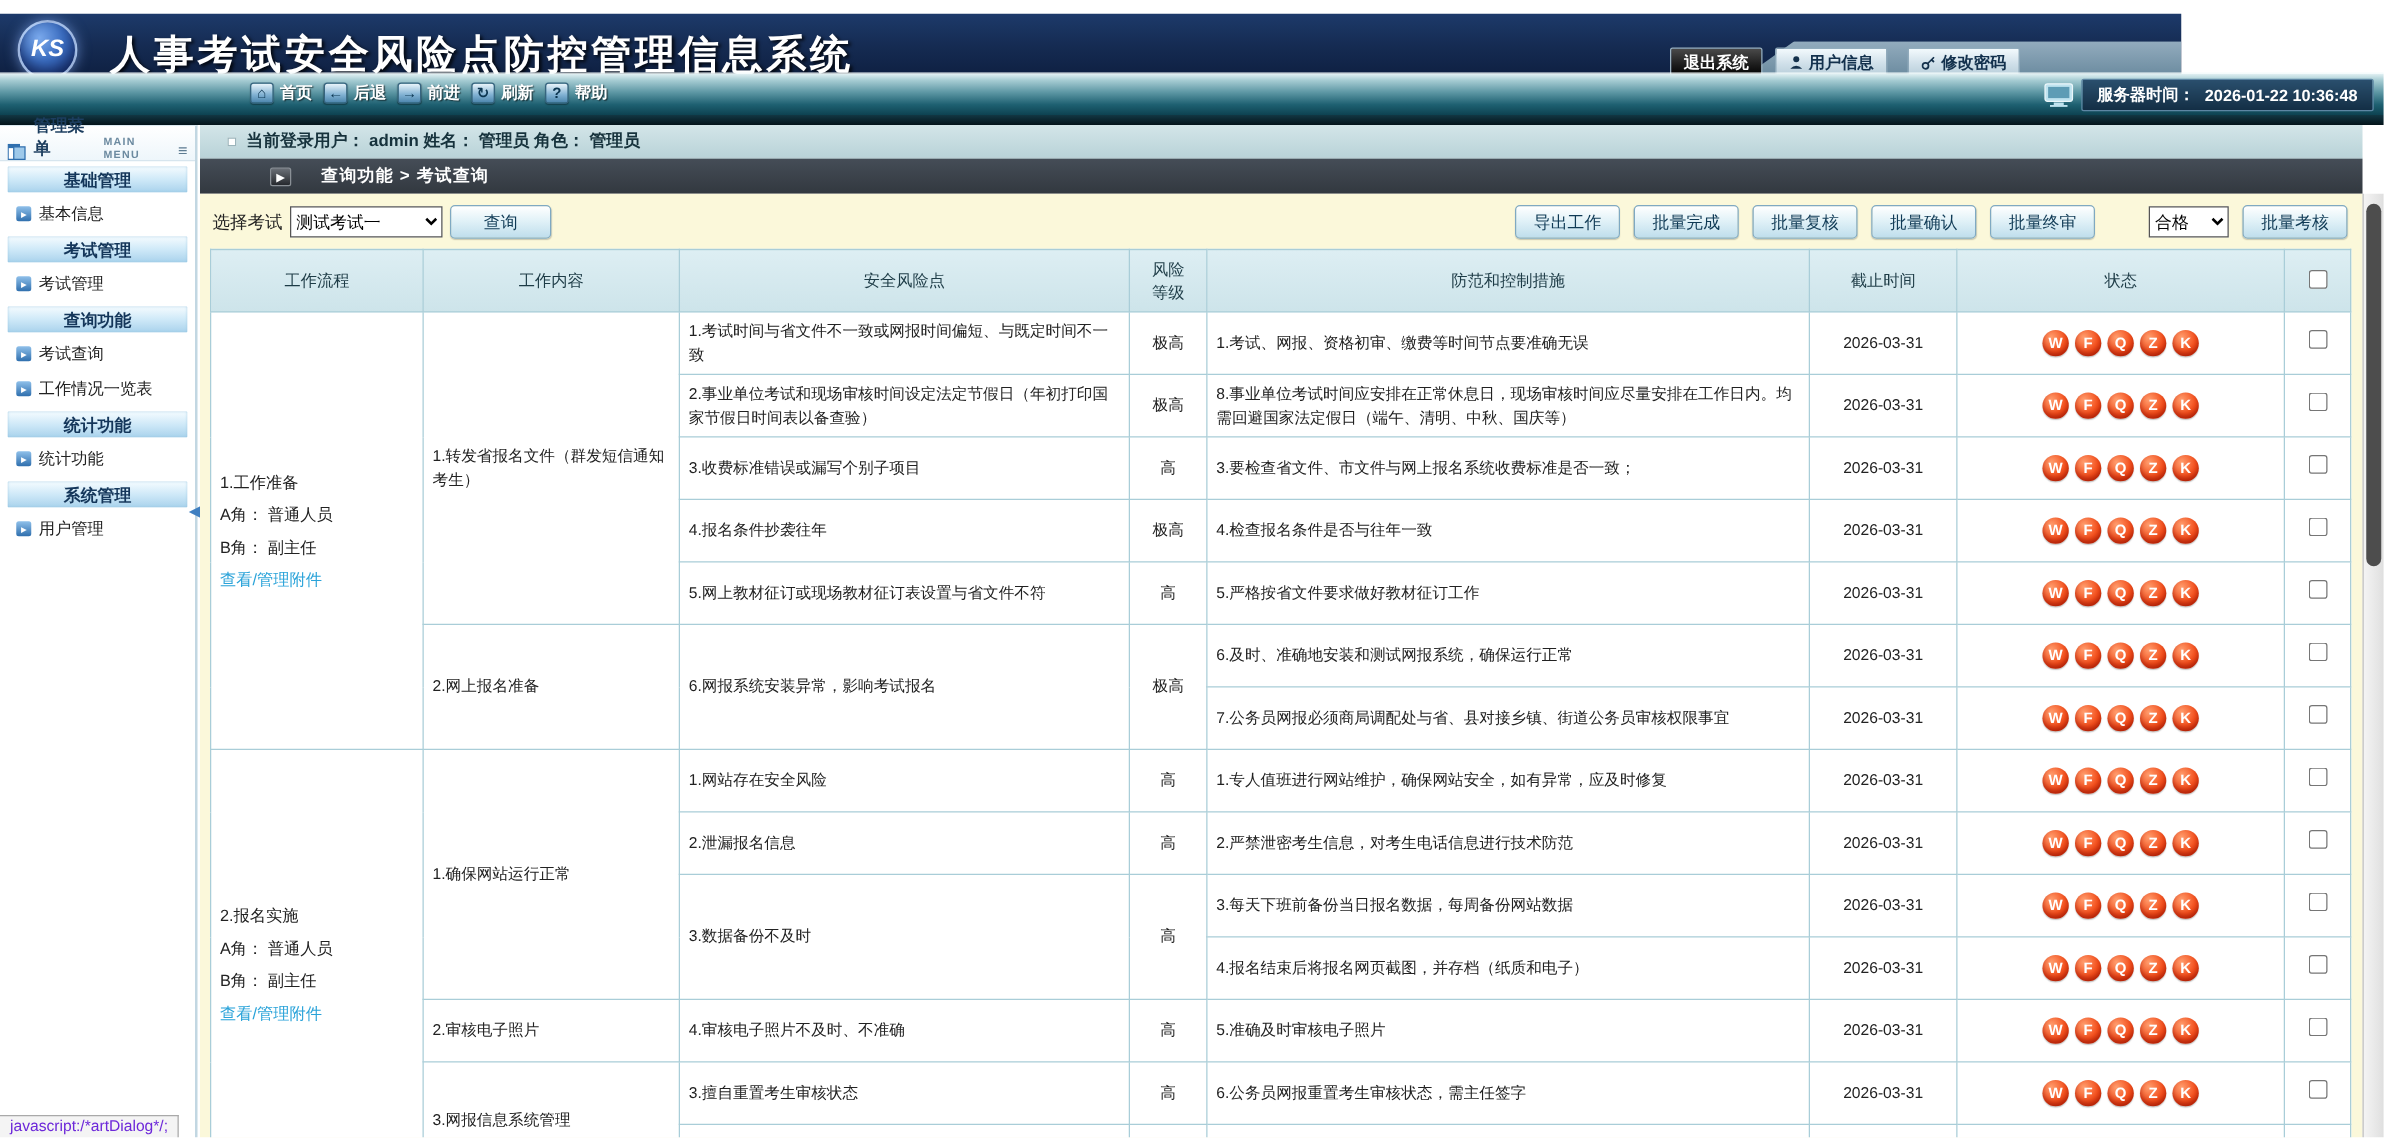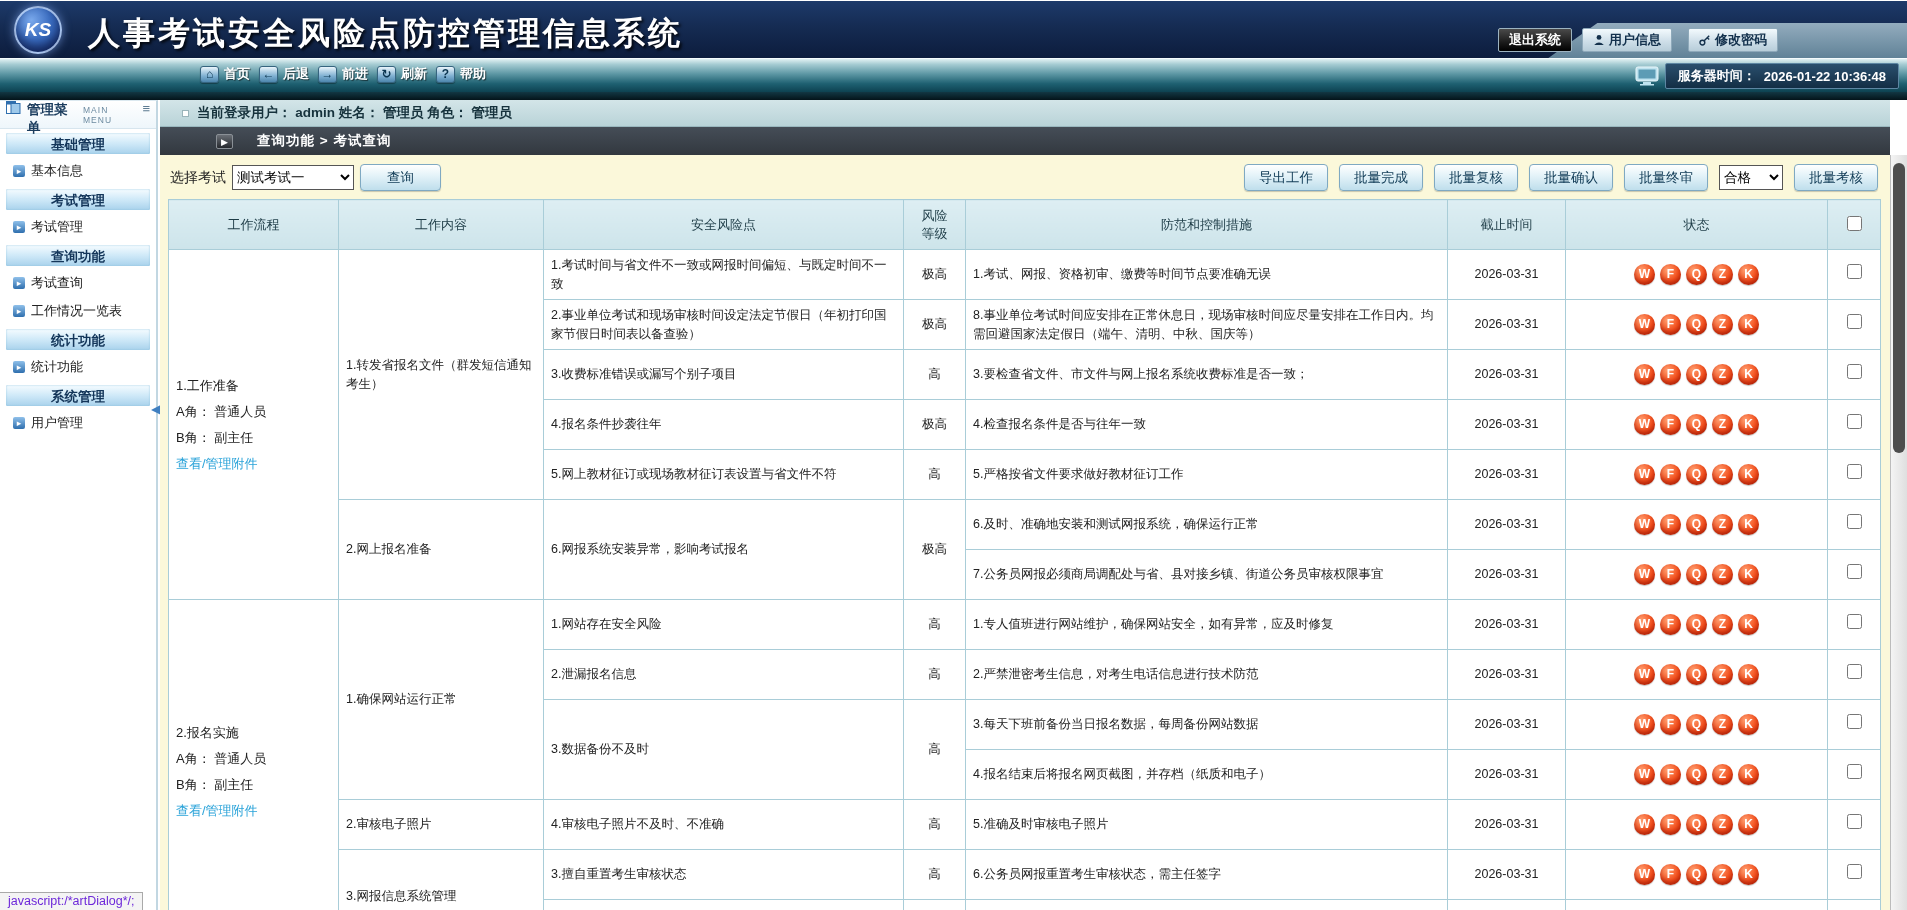--- a/index.html
+++ b/index.html
@@ -1,19 +1,19 @@
 <!DOCTYPE html>
 <html><head>
 <meta charset="utf-8">
 <style>
   * { margin:0; padding:0; box-sizing:border-box; }
   html,body { width:1907px; height:910px; overflow:hidden; font-family:"Liberation Sans","DejaVu Sans",sans-serif; background:#fff; position:relative; }
 
   
-  .hdr-navy { position:absolute; left:0; top:1px; width:1907px; height:58px;
+  .hdr-navy { position:absolute; left:0; top:11px; width:1745px; height:58px;
     background:linear-gradient(180deg,#1d3a6a 0%,#152b52 45%,#0c1c3c 100%); overflow:hidden; }
   .hdr-wedge { position:absolute; right:0; top:22px; width:360px; height:36px;
     background:linear-gradient(180deg,#93acbe,#5f8196);
     clip-path:polygon(14% 0,100% 0,100% 100%,0 100%); }
   .logo { position:absolute; left:14px; top:5px; width:48px; height:48px; border-radius:50%;
     background:radial-gradient(circle at 35% 28%,#7aa9ec 0%,#3a6cc0 45%,#16357c 100%);
     border:2px solid rgba(220,235,255,.65); box-shadow:0 0 10px rgba(140,180,255,.6), inset 0 -6px 10px rgba(0,0,30,.5);
     color:#fff; font-weight:bold; font-size:19px; text-align:center; line-height:44px; font-style:italic; }
   .app-title { position:absolute; left:88px; top:11px; color:#fff; font-size:32px; font-weight:bold;
     letter-spacing:3px; text-shadow:2px 2px 3px rgba(0,0,0,.85); }
@@ -36,24 +36,24 @@
     background:linear-gradient(180deg,#2a4f6d,#132e45); border:1px solid #5d86a3; border-radius:2px;
     padding:0 12px; color:#fff; font-size:13px; font-weight:bold; }
   .monitor-ico { position:absolute; right:248px; top:7px; }
 
   .hdr-dark-strip { position:absolute; left:0; top:92px; width:1907px; height:8px;
     background:linear-gradient(180deg,#123743,#04141a); }
 
   
   .sidebar { position:absolute; left:0; top:100px; width:158px; height:810px; background:#fff;
     border-right:2px solid #c2d7e2; border-top:1px solid #dce9f0; }
-  .sb-head { height:28px; display:flex; align-items:flex-start; gap:6px; padding:0 6px;
+  .sb-head { height:28px; display:flex; align-items:flex-end; gap:6px; padding:0 6px;
     background:linear-gradient(180deg,#ffffff,#eef6fb); border-bottom:1px solid #d7e5ee; }
   .sb-title { font-size:13.5px; font-weight:bold; color:#1c3d5e; }
-  .sb-sub { font-size:8.5px; color:#6c8aa0; font-weight:normal; letter-spacing:1px; margin-top:4px; }
+  .sb-sub { font-size:8.5px; color:#6c8aa0; font-weight:bold; letter-spacing:1px; margin-top:4px; }
   .sb-burger { margin-left:auto; color:#5e7c92; font-size:13px; cursor:pointer; }
   .sb-group-hd { margin:3px 5px 2px 5px; height:23px; border-radius:2px; text-align:center; line-height:23px;
     font-size:13.5px; font-weight:bold; color:#14365a; cursor:pointer;
     background:linear-gradient(180deg,#f6fcff 0%,#cfe9f8 50%,#a9d2ec 100%);
     border:1px solid #ffffff; box-shadow:inset 0 0 2px #8fc0dd; }
   .sb-item { display:flex; align-items:center; gap:6px; padding:5px 0 5px 13px; font-size:13px; color:#222; cursor:pointer; }
   .sb-bullet { width:12px; height:12px; border-radius:2px; background:linear-gradient(180deg,#8fc0ea,#2f6fae);
     color:#fff; font-size:9px; line-height:12px; text-align:center; font-weight:bold; }
   .collapse-tab { position:absolute; left:151px; top:402px; color:#3f7fc1; font-size:12px; cursor:pointer; }
 
@@ -248,21 +248,21 @@
         <option>测试考试一</option>
       </select>
       <button class="btn query">查询</button>
     </div>
     <div class="actions" id="batch-actions">
       <button class="btn">导出工作</button>
         <button class="btn">批量完成</button>
         <button class="btn">批量复核</button>
         <button class="btn">批量确认</button>
         <button class="btn">批量终审</button>
-        <select style="width:64px;" id="grade-select-slot">
+        <select style="width:64px;margin-left:32px;" id="grade-select-slot">
         <option>合格</option>
       </select>
       <button class="btn">批量考核</button>
     </div>
   </div>
 
   <table class="risk">
     <colgroup>
       <col style="width:170px">
         <col style="width:205px">

